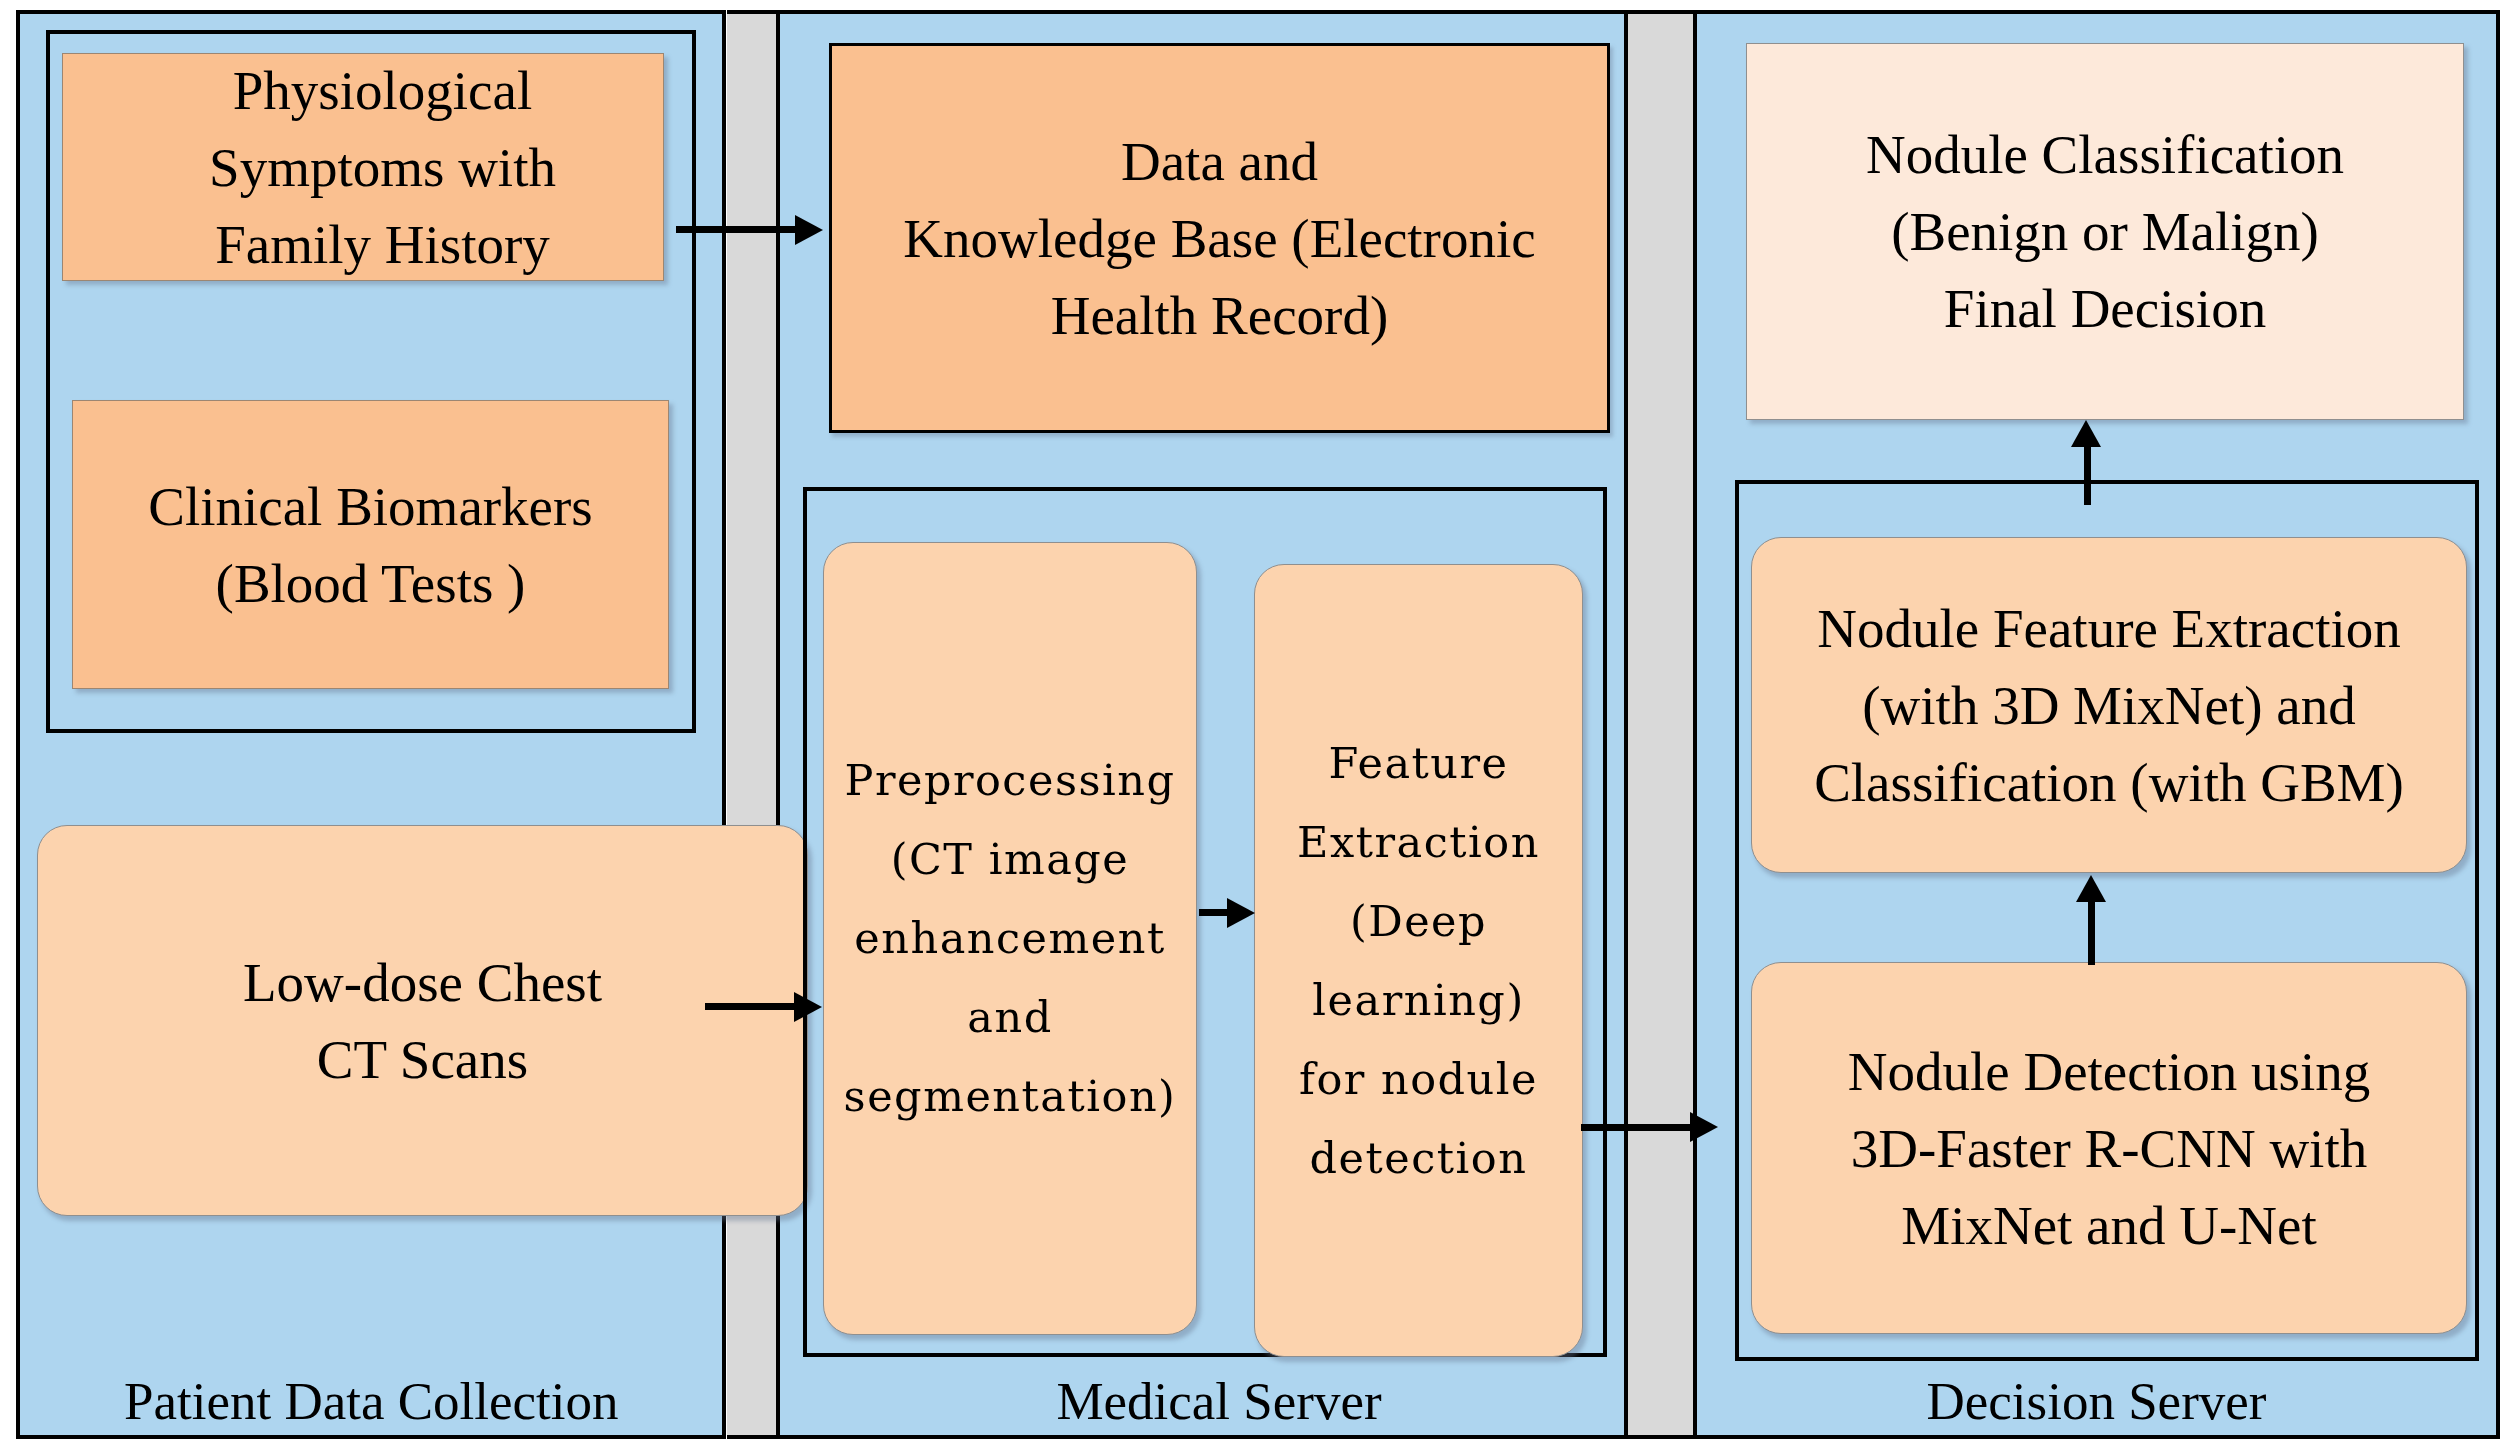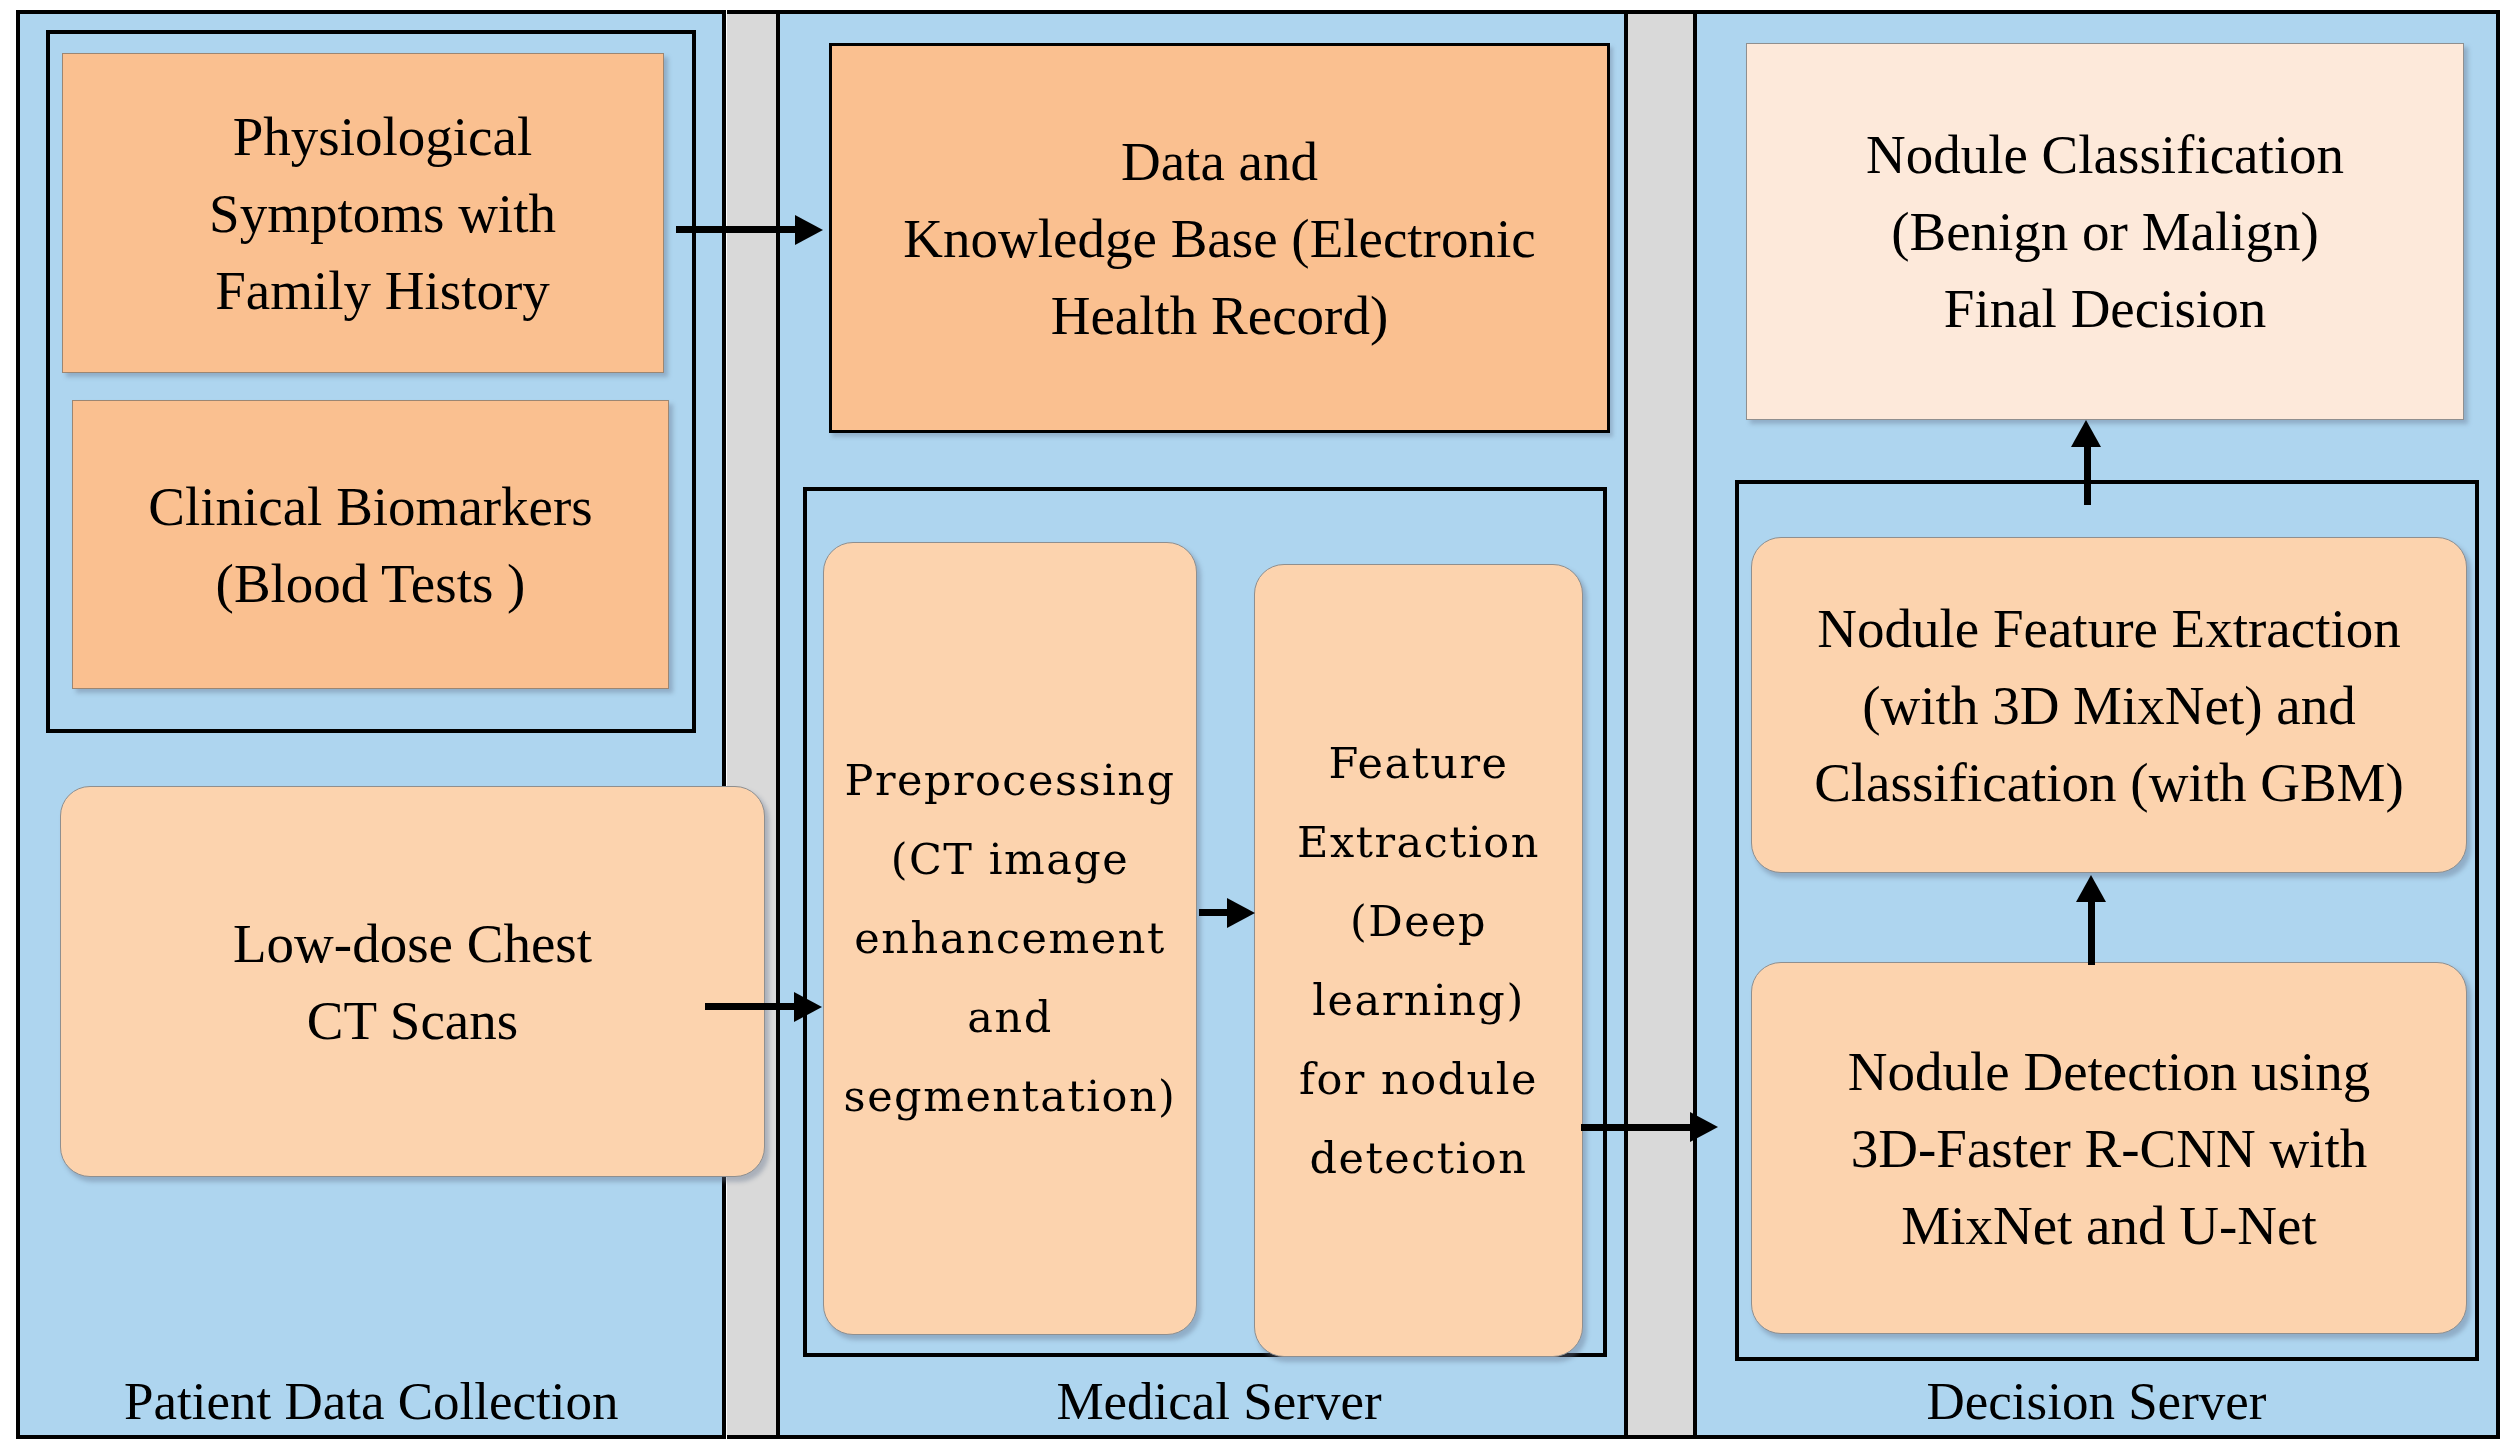--- a/index.html
+++ b/index.html
@@ -69,26 +69,26 @@
 <div class="figure">
 
   <div class="gap" style="left:727px;width:49px;"></div>
   <div class="gap" style="left:1628px;width:65px;"></div>
 
   <section class="panel" style="left:16.3px;width:710px;"></section>
   <section class="panel" style="left:776px;width:852px;"></section>
   <section class="panel" style="left:1693px;width:807px;"></section>
 
   <div class="inner-box" style="left:46px;top:30px;width:650px;height:703px;"></div>
-  <div class="box dark" style="left:62px;top:53px;width:602px;height:320px;padding-left:39px;">Physiological
+  <div class="box dark" style="left:62px;top:53px;width:602px;height:228px;padding-left:39px;">Physiological
 Symptoms with
 Family History</div>
   <div class="box dark" style="left:72px;top:400px;width:597px;height:289px;">Clinical Biomarkers
 (Blood Tests )</div>
-  <div class="box light" style="left:37px;top:786px;width:705px;height:391px;margin-left:23px;">Low-dose Chest
+  <div class="box light" style="left:37px;top:825px;width:771px;height:391px;">Low-dose Chest
 CT Scans</div>
   <div class="panel-label" style="left:16.3px;top:1362px;width:710px;">Patient Data Collection</div>
 
   <div class="box dark outlined" style="left:829px;top:43px;width:781px;height:390px;">Data and
 Knowledge Base (Electronic
 Health Record)</div>
   <div class="inner-box" style="left:803px;top:487px;width:804px;height:870px;"></div>
   <div class="box light slab" style="left:823px;top:542px;width:374px;height:793px;">Preprocessing
 (CT image
 enhancement

